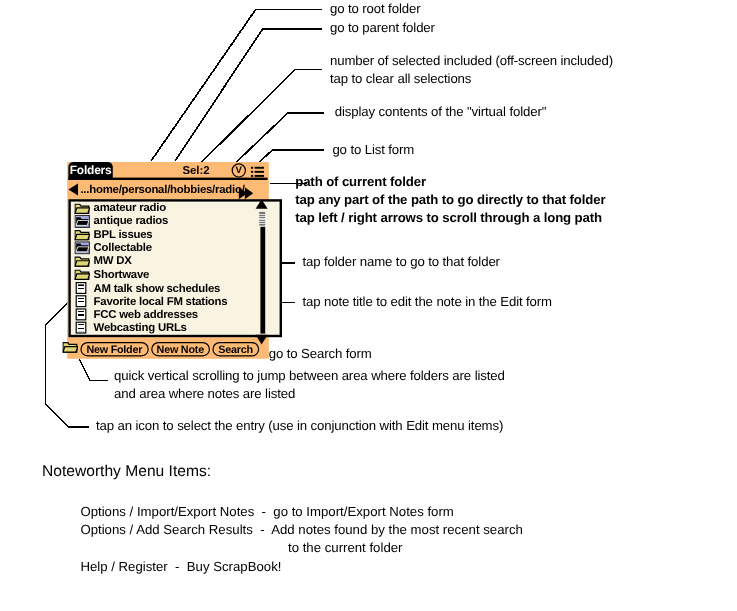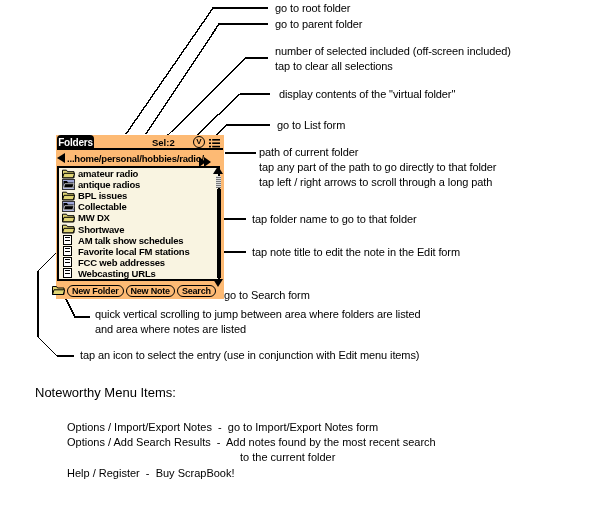--- a/index.html
+++ b/index.html
@@ -25,21 +25,21 @@
         font:bold 8px/10px "Liberation Sans",sans-serif;text-align:center;background:transparent;padding:0;color:#000;}
   .listview-btn{position:absolute;left:152px;top:1px;width:12px;height:12px;background:transparent;border:none;padding:1px 0 0 0;}
   .pathbar{position:absolute;left:1px;top:17px;width:156px;height:14px;}
   .tri-left{position:absolute;left:0;top:1px;width:0;height:0;border-top:5.5px solid transparent;
             border-bottom:5.5px solid transparent;border-right:8px solid #000;}
   .path-text{position:absolute;left:10px;top:0;font:bold 9.5px/13px "Liberation Sans",sans-serif;letter-spacing:-0.2px;white-space:nowrap;}
   .tri-right{display:inline-block;width:0;height:0;border-top:5.5px solid transparent;
              border-bottom:5.5px solid transparent;border-left:7px solid #000;}
   .dbl-right{position:absolute;right:2px;top:1px;}
   
-  .listbox{position:absolute;left:1px;top:31px;width:163px;height:115px;border:2px solid #000;background:#F9F4E1;overflow:hidden;}
+  .listbox{position:absolute;left:1px;top:31px;width:178px;height:115px;border:2px solid #000;background:#F9F4E1;overflow:hidden;}
   .row{display:flex;align-items:center;height:11.1px;padding-left:3px;}
   .row .icon{width:16px;flex:0 0 16px;display:flex;align-items:center;}
   .row-label{font:bold 9.5px/11px "Liberation Sans",sans-serif;letter-spacing:-0.2px;white-space:nowrap;}
   .note-glyph{display:inline-block;width:9px;height:10px;background:#fff;border:1px solid #000;position:relative;margin-left:1px;}
   .note-glyph::before{content:"";position:absolute;left:1px;right:1px;top:1px;bottom:1px;
                       background:repeating-linear-gradient(180deg,#000 0 1px,transparent 1px 3px);}
   
   .scrollbar{position:absolute;left:157px;top:31px;width:11px;height:121px;}
   .sb-up{position:absolute;left:0;top:0;width:0;height:0;border-left:5.5px solid transparent;
          border-right:5.5px solid transparent;border-bottom:8px solid #000;}
@@ -202,21 +202,21 @@
   </div>
 
   <div class="ann" style="left:275px;top:1px;">go to root folder</div>
   <div class="ann" style="left:275px;top:17px;">go to parent folder</div>
   <div class="ann" style="left:275px;top:44px;">
     <div>number of selected included (off-screen included)</div>
     <div>tap to clear all selections</div>
   </div>
   <div class="ann" style="left:279px;top:87px;">display contents of the "virtual folder"</div>
   <div class="ann" style="left:277px;top:118px;text-align:center;">go to List form</div>
-  <div class="ann" style="left:259px;top:145px;">
+  <div class="ann" style="left:246px;top:145px;font-weight:bold;">
     <div>path of current folder</div>
     <div>tap any part of the path to go directly to that folder</div>
     <div>tap left / right arrows to scroll through a long path</div>
   </div>
   <div class="ann" style="left:252px;top:212px;">tap folder name to go to that folder</div>
   <div class="ann" style="left:252px;top:245px;">tap note title to edit the note in the Edit form</div>
   <div class="ann" style="left:208px;top:288px;margin-left:16px;">go to Search form</div>
   <div class="ann" style="left:95px;top:307px;">
     <div>quick vertical scrolling to jump between area where folders are listed</div>
     <div>and area where notes are listed</div>

